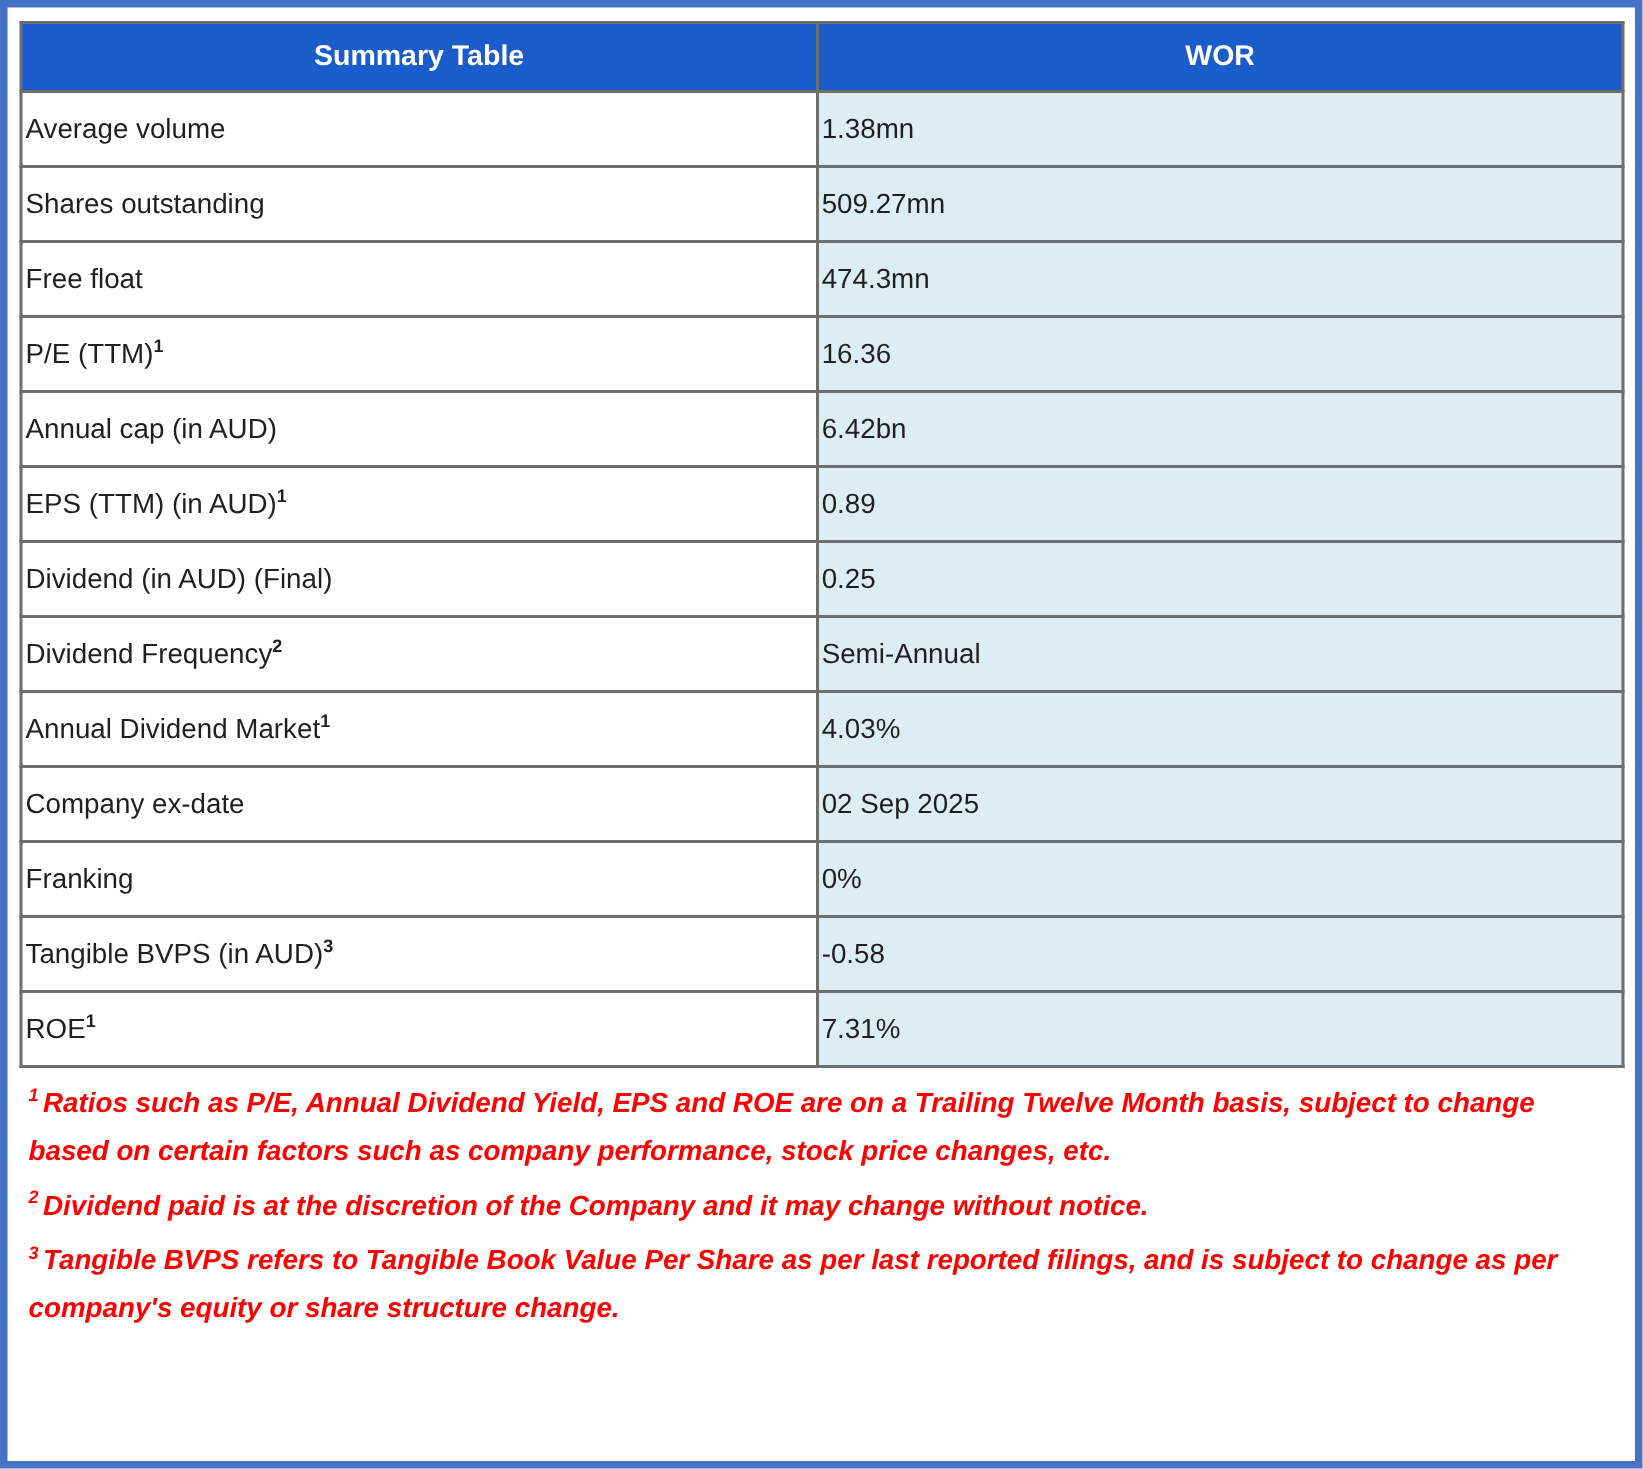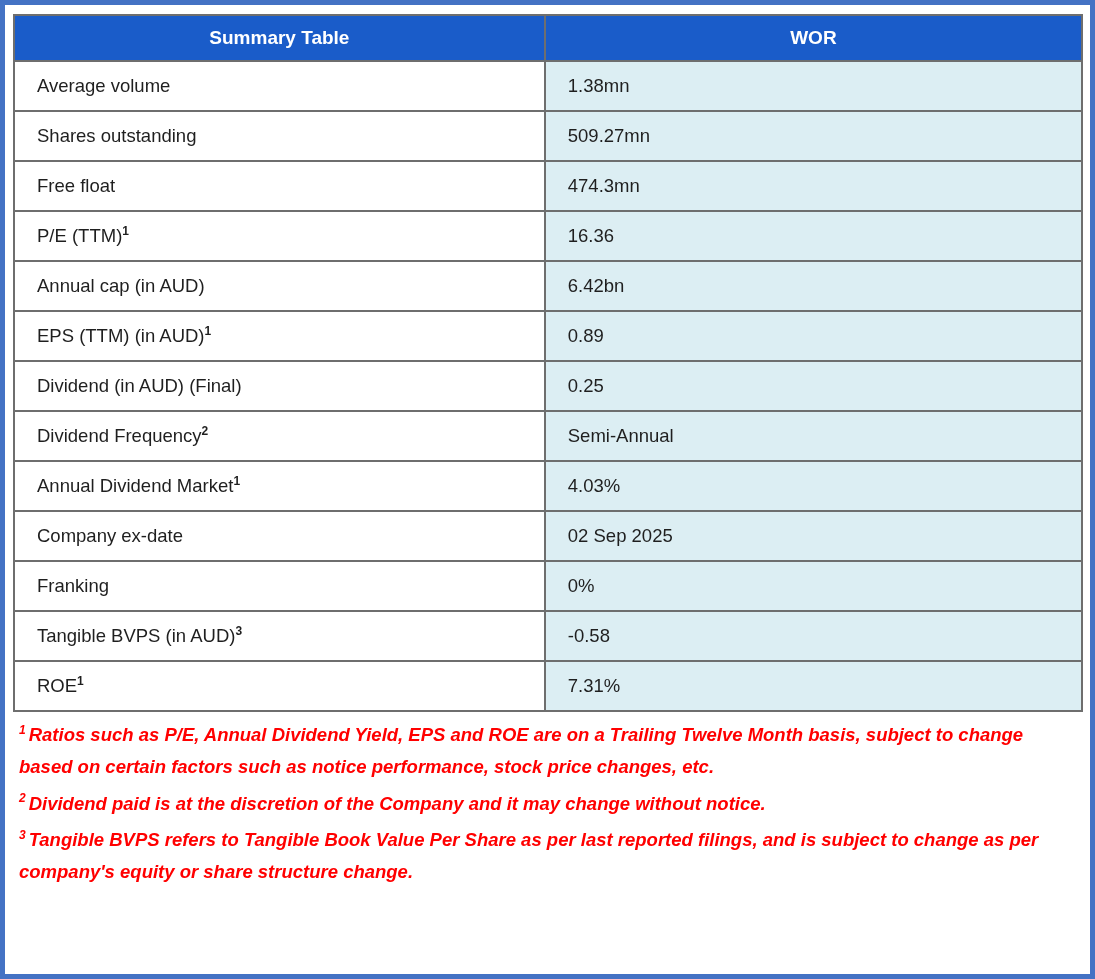--- a/index.html
+++ b/index.html
@@ -26,21 +26,21 @@
   table.summary {
     border-collapse: collapse;
     width: 1070px;
     table-layout: fixed;
   }
   table.summary th,
   table.summary td {
     border: 2px solid var(--grid-border);
     vertical-align: middle;
     font-size: 18.5px;
-    padding: 0 22px;
+    padding: 0 2px;
   }
   table.summary th {
     background: var(--header-bg);
     color: var(--header-text);
     font-weight: bold;
     height: 46px;
     font-size: 19px;
   }
   col.c-label { width: 49.7%; }
   col.c-value { width: 50.3%; }
@@ -135,16 +135,16 @@
       <td class="value-cell">-0.58</td>
     </tr>
     <tr>
       <td class="label-cell"><span>ROE</span><sup class="note-ref">1</sup></td>
       <td class="value-cell">7.31%</td>
     </tr>
   </tbody>
 </table>
 
 <div class="footnotes">
-  <p class="footnote"><sup class="fn-sup">1</sup><span>Ratios such as P/E, Annual Dividend Yield, EPS and ROE are on a Trailing Twelve Month basis, subject to change based on certain factors such as notice performance, stock price changes, etc.</span></p>
+  <p class="footnote"><sup class="fn-sup">1</sup><span>Ratios such as P/E, Annual Dividend Yield, EPS and ROE are on a Trailing Twelve Month basis, subject to change based on certain factors such as company performance, stock price changes, etc.</span></p>
   <p class="footnote"><sup class="fn-sup">2</sup><span>Dividend paid is at the discretion of the Company and it may change without notice.</span></p>
   <p class="footnote"><sup class="fn-sup">3</sup><span>Tangible BVPS refers to Tangible Book Value Per Share as per last reported filings, and is subject to change as per company's equity or share structure change.</span></p>
 </div>
 
 </body></html>

